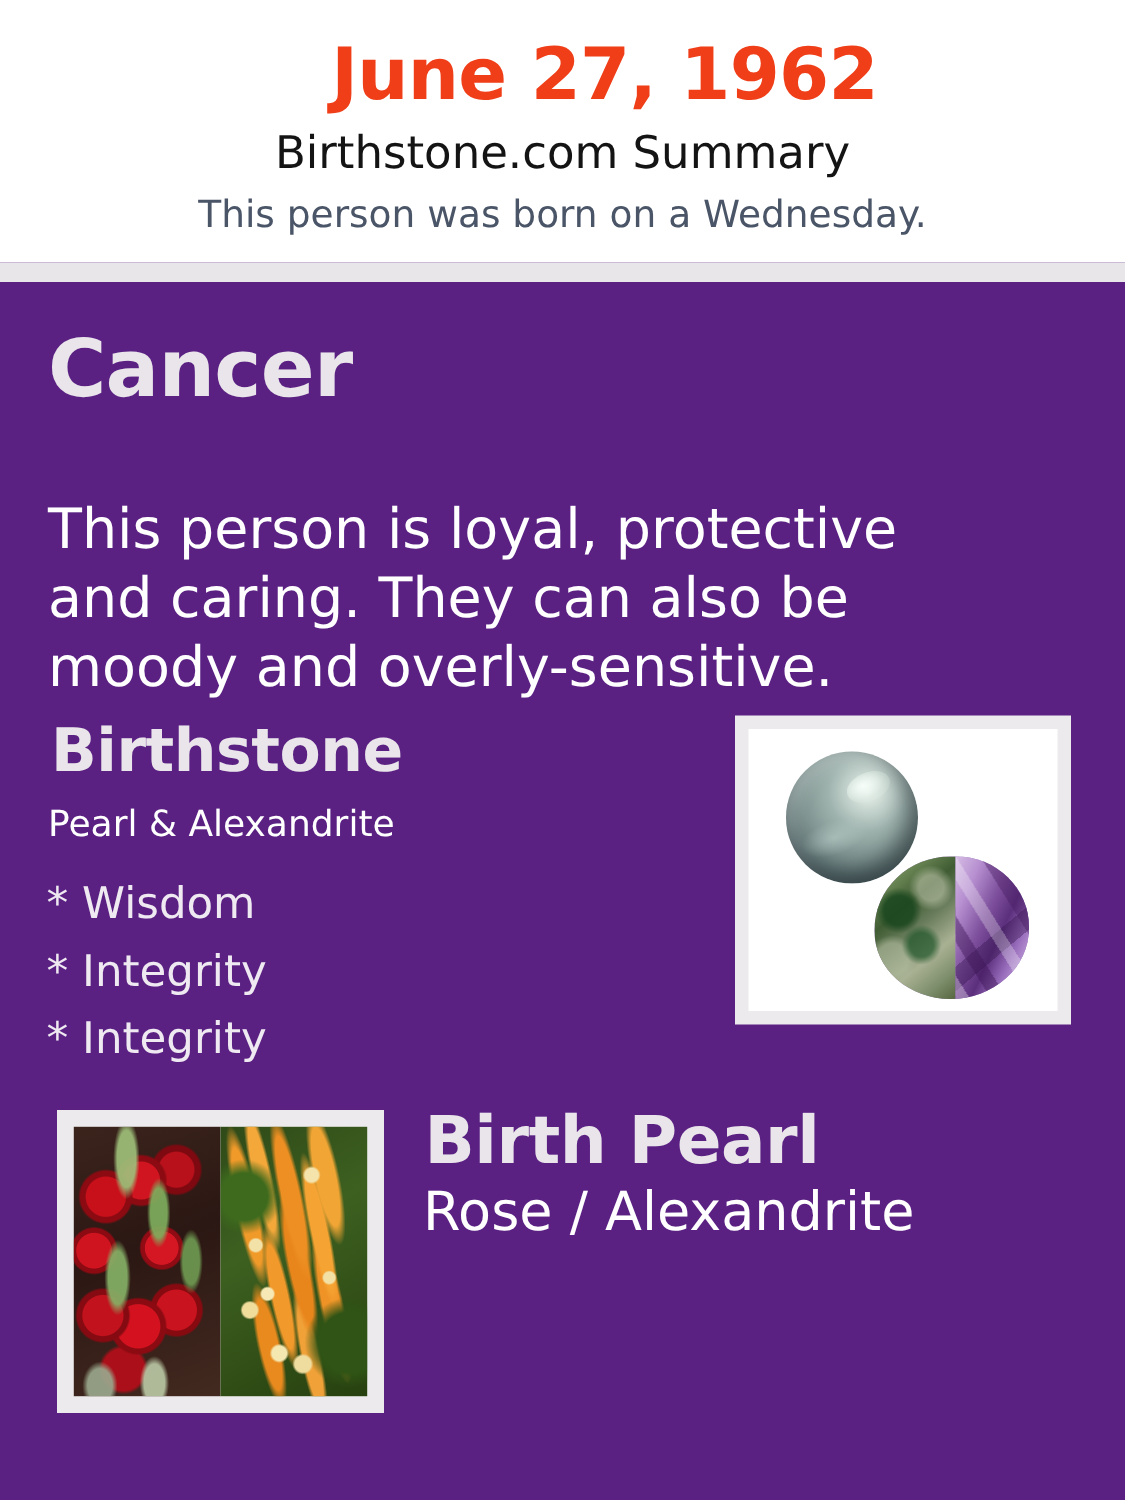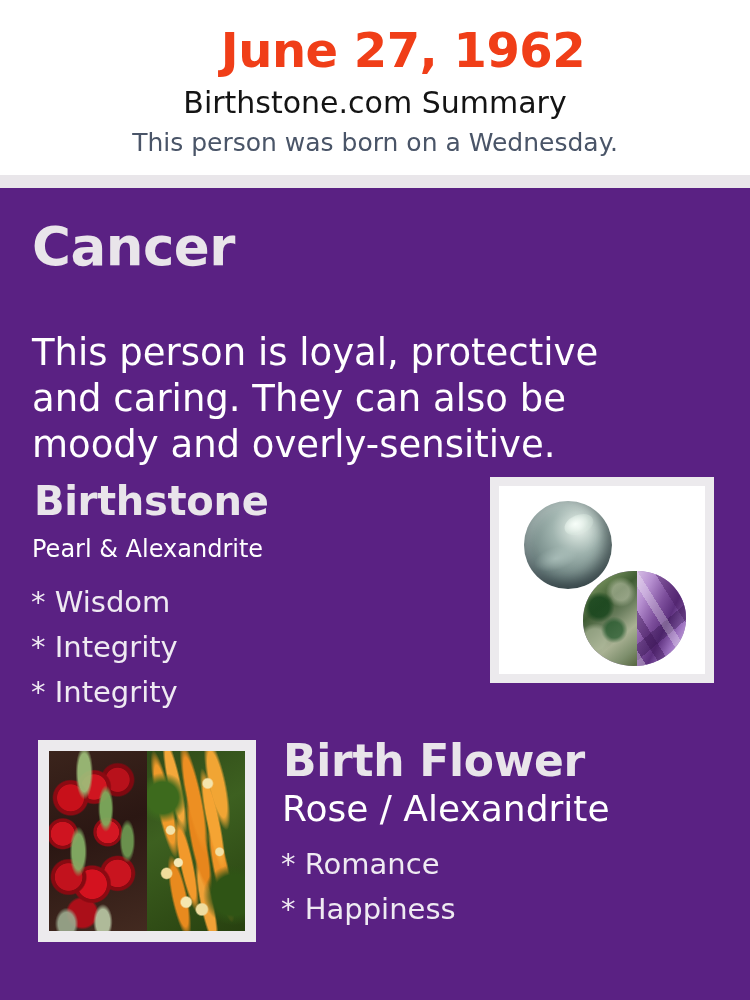--- a/index.html
+++ b/index.html
@@ -340,26 +340,22 @@
     <div class="zodiac-desc">This person is loyal, protective and caring. They can also be moody and overly-sensitive.</div>
 
     <div class="stone-title">Birthstone</div>
     <div class="stone-sub">Pearl &amp; Alexandrite</div>
     <div class="stone-traits">
       <div class="trait">* Wisdom</div>
       <div class="trait">* Integrity</div>
       <div class="trait">* Integrity</div>
     </div>
 
-    <div class="flower-title">Birth Flower</div>
+    <div class="flower-title">Birth Pearl</div>
     <div class="flower-sub">Rose / Alexandrite</div>
-    <div class="flower-traits">
-      <div class="trait">* Romance</div>
-      <div class="trait">* Happiness</div>
-    </div>
   </div>
 
   <div class="photo-frame" id="birthstone-photo" title="pearl-and-alexandrite-photo">
     <div class="photo-inner">
       <div class="pearl"></div>
       <div class="gem">
         <div class="gem-left"></div>
         <div class="gem-right"></div>
       </div>
     </div>

